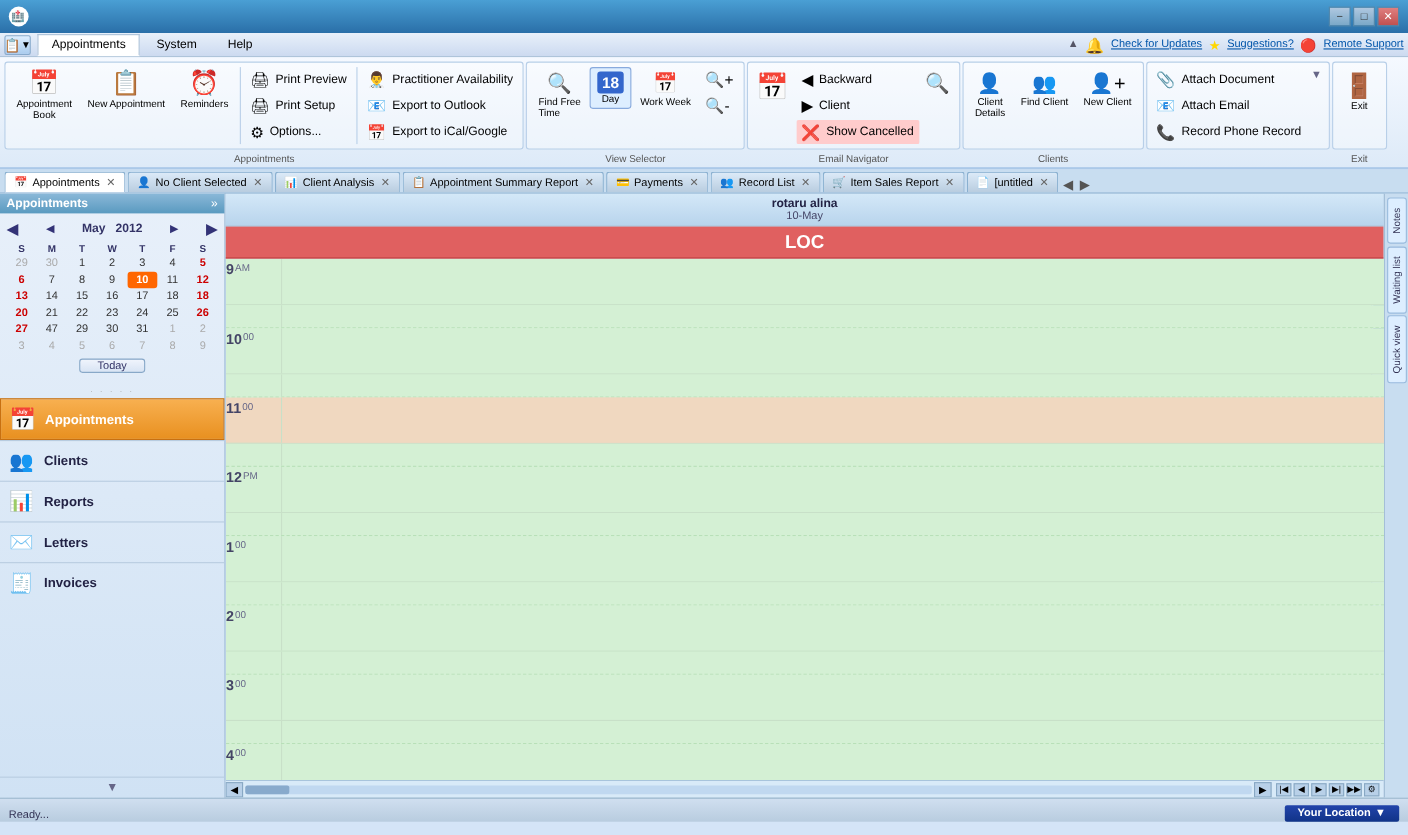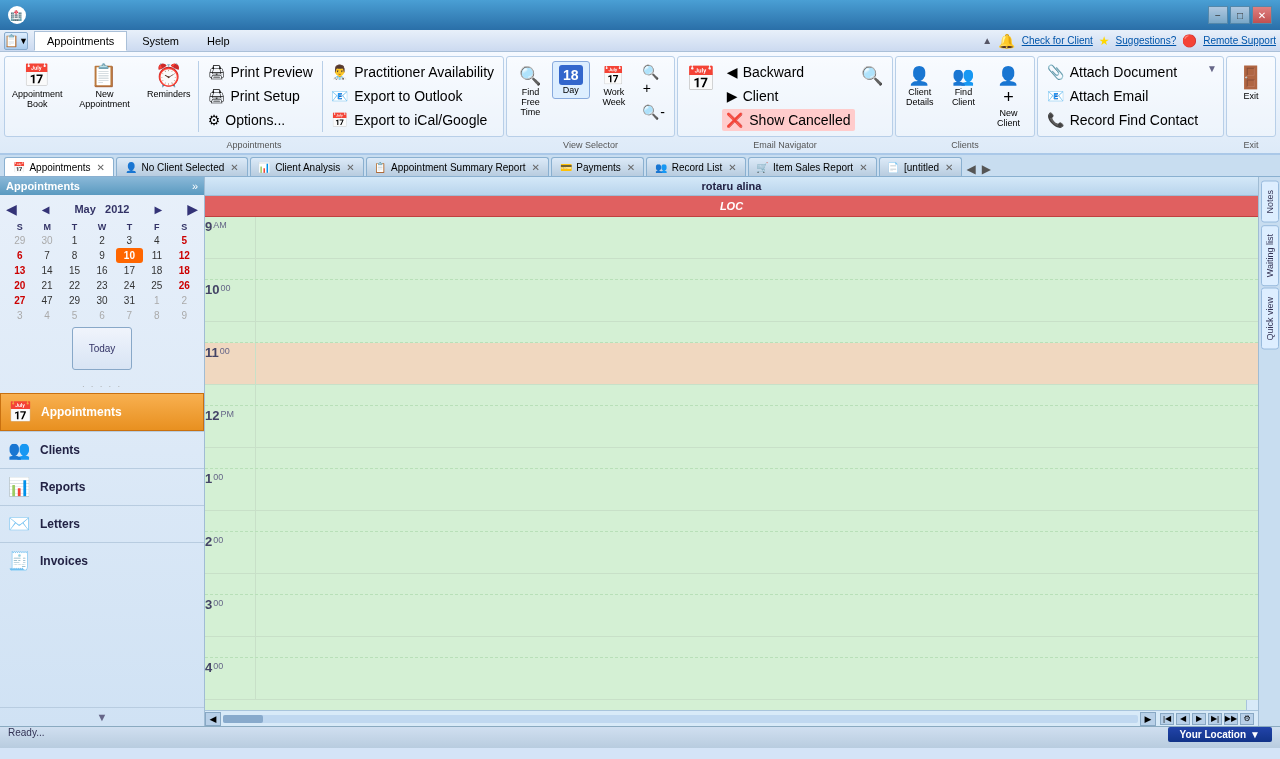--- a/index.html
+++ b/index.html
@@ -15,21 +15,21 @@
     #menubar { background: linear-gradient(to bottom, #e8f0fa, #ccdaf0); height: 22px; display: flex; align-items: center; padding: 0 4px; gap: 2px; border-bottom: 1px solid #aac0d8; }
     .menu-tab { padding: 2px 12px; height: 20px; display: flex; align-items: center; cursor: pointer; font-size: 11px; border: 1px solid transparent; }
     .menu-tab.active { background: white; border-color: #aac0d8; border-bottom-color: white; }
 
     
     #ribbon { background: linear-gradient(to bottom, #f5f9ff, #ddeaf8); border-bottom: 2px solid #aac8e8; display: flex; padding: 4px 4px 0; gap: 2px; min-height: 90px; }
     .rb-btn { display: flex; flex-direction: column; align-items: center; justify-content: center; padding: 3px 5px; cursor: pointer; border: 1px solid transparent; border-radius: 3px; font-size: 9px; text-align: center; min-width: 44px; }
     .rb-btn .icon { font-size: 22px; line-height: 1; margin-bottom: 2px; }
     .rb-btn-row { display: flex; align-items: center; gap: 3px; cursor: pointer; padding: 2px 4px; border: 1px solid transparent; border-radius: 2px; width: 100%; }
     .rb-btn-row .icon-xs { font-size: 14px; margin-right: 2px; }
-    .rb-btn-row .lbl { font-size: 14px; white-space: nowrap; }
+    .rb-btn-row .lbl { font-size: 11px; white-space: nowrap; }
     .rb-separator { width: 1px; background: #b8cfe8; margin: 0 2px; align-self: stretch; }
 
     
     .rb-btn-row.show-cancelled { background: #ffcccc; }
 
     
     #tabbar { background: #c8ddf0; display: flex; align-items: flex-end; padding: 2px 4px 0; gap: 2px; height: 22px; border-bottom: 1px solid #8ab0d0; overflow: hidden; }
     .tab { display: flex; align-items: center; padding: 2px 8px; background: linear-gradient(to bottom, #dceaf8, #b8ccdf); border: 1px solid #8ab0d0; border-bottom: none; border-radius: 3px 3px 0 0; cursor: pointer; font-size: 10px; gap: 4px; white-space: nowrap; height: 19px; }
     .tab.active { background: white; }
     .tab .close-x { color: #666; font-size: 10px; margin-left: 2px; cursor: pointer; }
@@ -46,21 +46,21 @@
     #mini-cal { padding: 6px; }
     #cal-header { display: flex; align-items: center; justify-content: space-between; margin-bottom: 4px; }
     #cal-header .nav { cursor: pointer; font-size: 14px; color: #337; }
     #cal-header .month-year { font-size: 11px; font-weight: bold; color: #336; }
     #cal-grid { width: 100%; border-collapse: collapse; }
     #cal-grid th { font-size: 9px; color: #336; text-align: center; padding: 1px; }
     #cal-grid td { font-size: 10px; text-align: center; padding: 2px; cursor: pointer; color: #333; }
     #cal-grid td.other-month { color: #aaa; }
     #cal-grid td.today { background: #ff6600; color: white; border-radius: 3px; font-weight: bold; }
     #cal-grid td.highlight { color: #cc0000; font-weight: bold; }
-    #today-btn { display: block; margin: 4px auto; padding: 15px 16px; background: linear-gradient(to bottom, #f0f4fc, #d8e4f4); border: 1px solid #88a8c8; border-radius: 3px; cursor: pointer; font-size: 10px; color: #336; }
+    #today-btn { display: block; margin: 4px auto; padding: 0 16px; background: linear-gradient(to bottom, #f0f4fc, #d8e4f4); border: 1px solid #88a8c8; border-radius: 3px; cursor: pointer; font-size: 10px; color: #336; }
 
     
     #sidebar-nav { flex: 1; }
     .nav-item { display: flex; align-items: center; padding: 6px 8px; cursor: pointer; gap: 8px; border-top: 1px solid #b8cce0; }
     .nav-item.active { background: linear-gradient(to bottom, #f8b050, #e89020); border: 1px solid #c87010; }
     .nav-item .nav-label { font-size: 12px; font-weight: bold; color: #224; }
     .nav-item.active .nav-label { color: white; }
     .nav-item .nav-icon-img { width: 24px; height: 24px; display: flex; align-items: center; justify-content: center; font-size: 18px; }
 
     
@@ -71,21 +71,21 @@
     .time-label .ampm { font-size: 9px; color: #668; margin-top: 1px; margin-left: 1px; }
     .time-slot { flex: 1; border-left: 1px solid #c8e0c8; }
     .time-row.normal { background: #d4f0d4; }
 
     
     #time-grid::-webkit-scrollbar { width: 12px; }
     #time-grid::-webkit-scrollbar-track { background: #d8eaf8; }
     #time-grid::-webkit-scrollbar-thumb { background: #88aacc; border-radius: 2px; }
 
     
-    #statusbar { height: 22px; background: linear-gradient(to bottom, #d0dff0, #b8ccdf); border-top: 1px solid #8aaac0; display: flex; align-items: flex-start; justify-content: space-between; padding: 0 8px; }
+    #statusbar { height: 22px; background: linear-gradient(to bottom, #d0dff0, #b8ccdf); border-top: 1px solid #8aaac0; display: flex; align-items: flex-end; justify-content: space-between; padding: 0 8px; }
 
     
     #side-tabs { width: 22px; background: #c8ddf0; border-left: 1px solid #a0bcd4; display: flex; flex-direction: column; align-items: center; gap: 2px; padding: 4px 0; }
     .side-tab-btn { writing-mode: vertical-rl; transform: rotate(180deg); font-size: 9px; color: #335; padding: 8px 3px; background: #ddeeff; border: 1px solid #99bbdd; border-radius: 3px; cursor: pointer; white-space: nowrap; }
   </style>
 </head>
 <body>
 
 <div id="titlebar">
   <div style="display:flex;align-items:center">
@@ -103,21 +103,21 @@
     <span style="font-size:12px;">📋</span>
     <span style="font-size:9px;">▼</span>
   </div>
   <div class="menu-tab active">Appointments</div>
   <div class="menu-tab">System</div>
   <div class="menu-tab">Help</div>
   <div style="flex:1;"></div>
   <div style="display:flex;align-items:center;gap:6px;font-size:10px;">
     <span style="cursor:pointer;color:#556;">▲</span>
     <span style="color:orange;font-size:14px;">🔔</span>
-    <span style="color:#0055aa;cursor:pointer;text-decoration:underline;font-size:10px;">Check for Client</span>
+    <span style="color:#0055aa;cursor:pointer;text-decoration:underline;font-size:10px;">Check for Updates</span>
     <span style="color:gold;font-size:12px;">★</span>
     <span style="color:#0055aa;cursor:pointer;text-decoration:underline;font-size:10px;">Suggestions?</span>
     <span style="color:red;font-size:12px;">🔴</span>
     <span style="color:#0055aa;cursor:pointer;text-decoration:underline;font-size:10px;">Remote Support</span>
   </div>
 </div>
 
 <div id="ribbon">
 
   <div style="display:flex;gap:2px;align-items:flex-start;border:1px solid #b8cfe8;background:rgba(255,255,255,0.4);border-radius:3px;padding:4px;margin-bottom:16px;position:relative;">
@@ -162,21 +162,21 @@
         <span class="icon-xs">📅</span>
         <span class="lbl">Export to iCal/Google</span>
       </div>
     </div>
     <span style="position:absolute;bottom:-14px;left:0;right:0;text-align:center;font-size:9px;color:#555;">Appointments</span>
   </div>
 
   <div style="display:flex;gap:2px;align-items:flex-start;border:1px solid #b8cfe8;background:rgba(255,255,255,0.4);border-radius:3px;padding:4px;margin-bottom:16px;position:relative;">
     <div class="rb-btn" style="min-width:38px;">
       <div style="font-size:18px;">🔍</div>
-      <span style="font-size:9px;text-align:center;">Find Free<br>Time</span>
+      <span style="font-size:9px;text-align:left;">Find Free<br>Time</span>
     </div>
     <div class="rb-btn" style="min-width:38px;background:#ddeeff;border-color:#88aadd;">
       <div style="font-size:18px;background:#3366cc;color:white;border-radius:3px;padding:2px 4px;font-size:14px;font-weight:bold;">18</div>
       <span style="font-size:9px;">Day</span>
     </div>
     <div class="rb-btn" style="min-width:38px;">
       <div style="font-size:18px;">📅</div>
       <span style="font-size:9px;">Work Week</span>
     </div>
     <div style="display:flex;flex-direction:column;gap:2px;justify-content:center;">
@@ -227,21 +227,21 @@
       <div class="rb-btn-row">
         <span class="icon-xs">📎</span>
         <span class="lbl">Attach Document</span>
       </div>
       <div class="rb-btn-row">
         <span class="icon-xs">📧</span>
         <span class="lbl">Attach Email</span>
       </div>
       <div class="rb-btn-row">
         <span class="icon-xs">📞</span>
-        <span class="lbl">Record Find Contact</span>
+        <span class="lbl">Record Phone Record</span>
       </div>
     </div>
     <div style="font-size:10px;color:#668;padding:2px;">▼</div>
     <span style="position:absolute;bottom:-14px;left:0;right:0;text-align:center;font-size:9px;color:#555;"></span>
   </div>
 
   <div style="display:flex;gap:2px;align-items:flex-start;border:1px solid #b8cfe8;background:rgba(255,255,255,0.4);border-radius:3px;padding:4px;margin-bottom:16px;position:relative;">
     <div class="rb-btn" style="min-width:40px;">
       <div style="font-size:22px;color:#cc2222;">🚪</div>
       <span style="font-size:9px;">Exit</span>
@@ -405,23 +405,24 @@
         <span class="nav-label">Invoices</span>
       </div>
     </div>
     <div style="text-align:center;padding:3px;cursor:pointer;border-top:1px solid #b8cce0;color:#668;">▼</div>
   </div>
 
   <div style="flex:1;display:flex;flex-direction:column;overflow:hidden;">
 
     <div style="background:linear-gradient(to bottom,#d4e8f8,#b8d4ec);padding:3px 20px;border-bottom:1px solid #a0bcd4;">
       <div style="font-weight:bold;font-size:11px;color:#224;text-align:center;">rotaru alina</div>
-    </div>
-
-    <div style="background:#e06060;color:white;font-size:11px;font-weight:bold;text-align:center;padding:4px;border-bottom:1px solid #c04040;font-style:italic;">
+      <div style="font-size:10px;color:#446;text-align:center;">10-May</div>
+    </div>
+
+    <div style="background:#e06060;color:white;font-size:17px;font-weight:bold;text-align:center;padding:4px;border-bottom:1px solid #c04040;">
       <span>LOC</span>
     </div>
 
     <div id="time-grid" style="flex:1;overflow-y:auto;background:#d4f0d4;position:relative;">
 
       <div style="position:absolute;right:0;top:0;width:12px;height:100%;background:#d8eaf8;border-left:1px solid #a8c4dc;">
         <div style="width:10px;height:80px;background:#88aacc;border-radius:2px;margin:2px auto;"></div>
       </div>
 
       <div class="time-row normal" style="min-height:42px;display:flex;background:#d4f0d4;">

